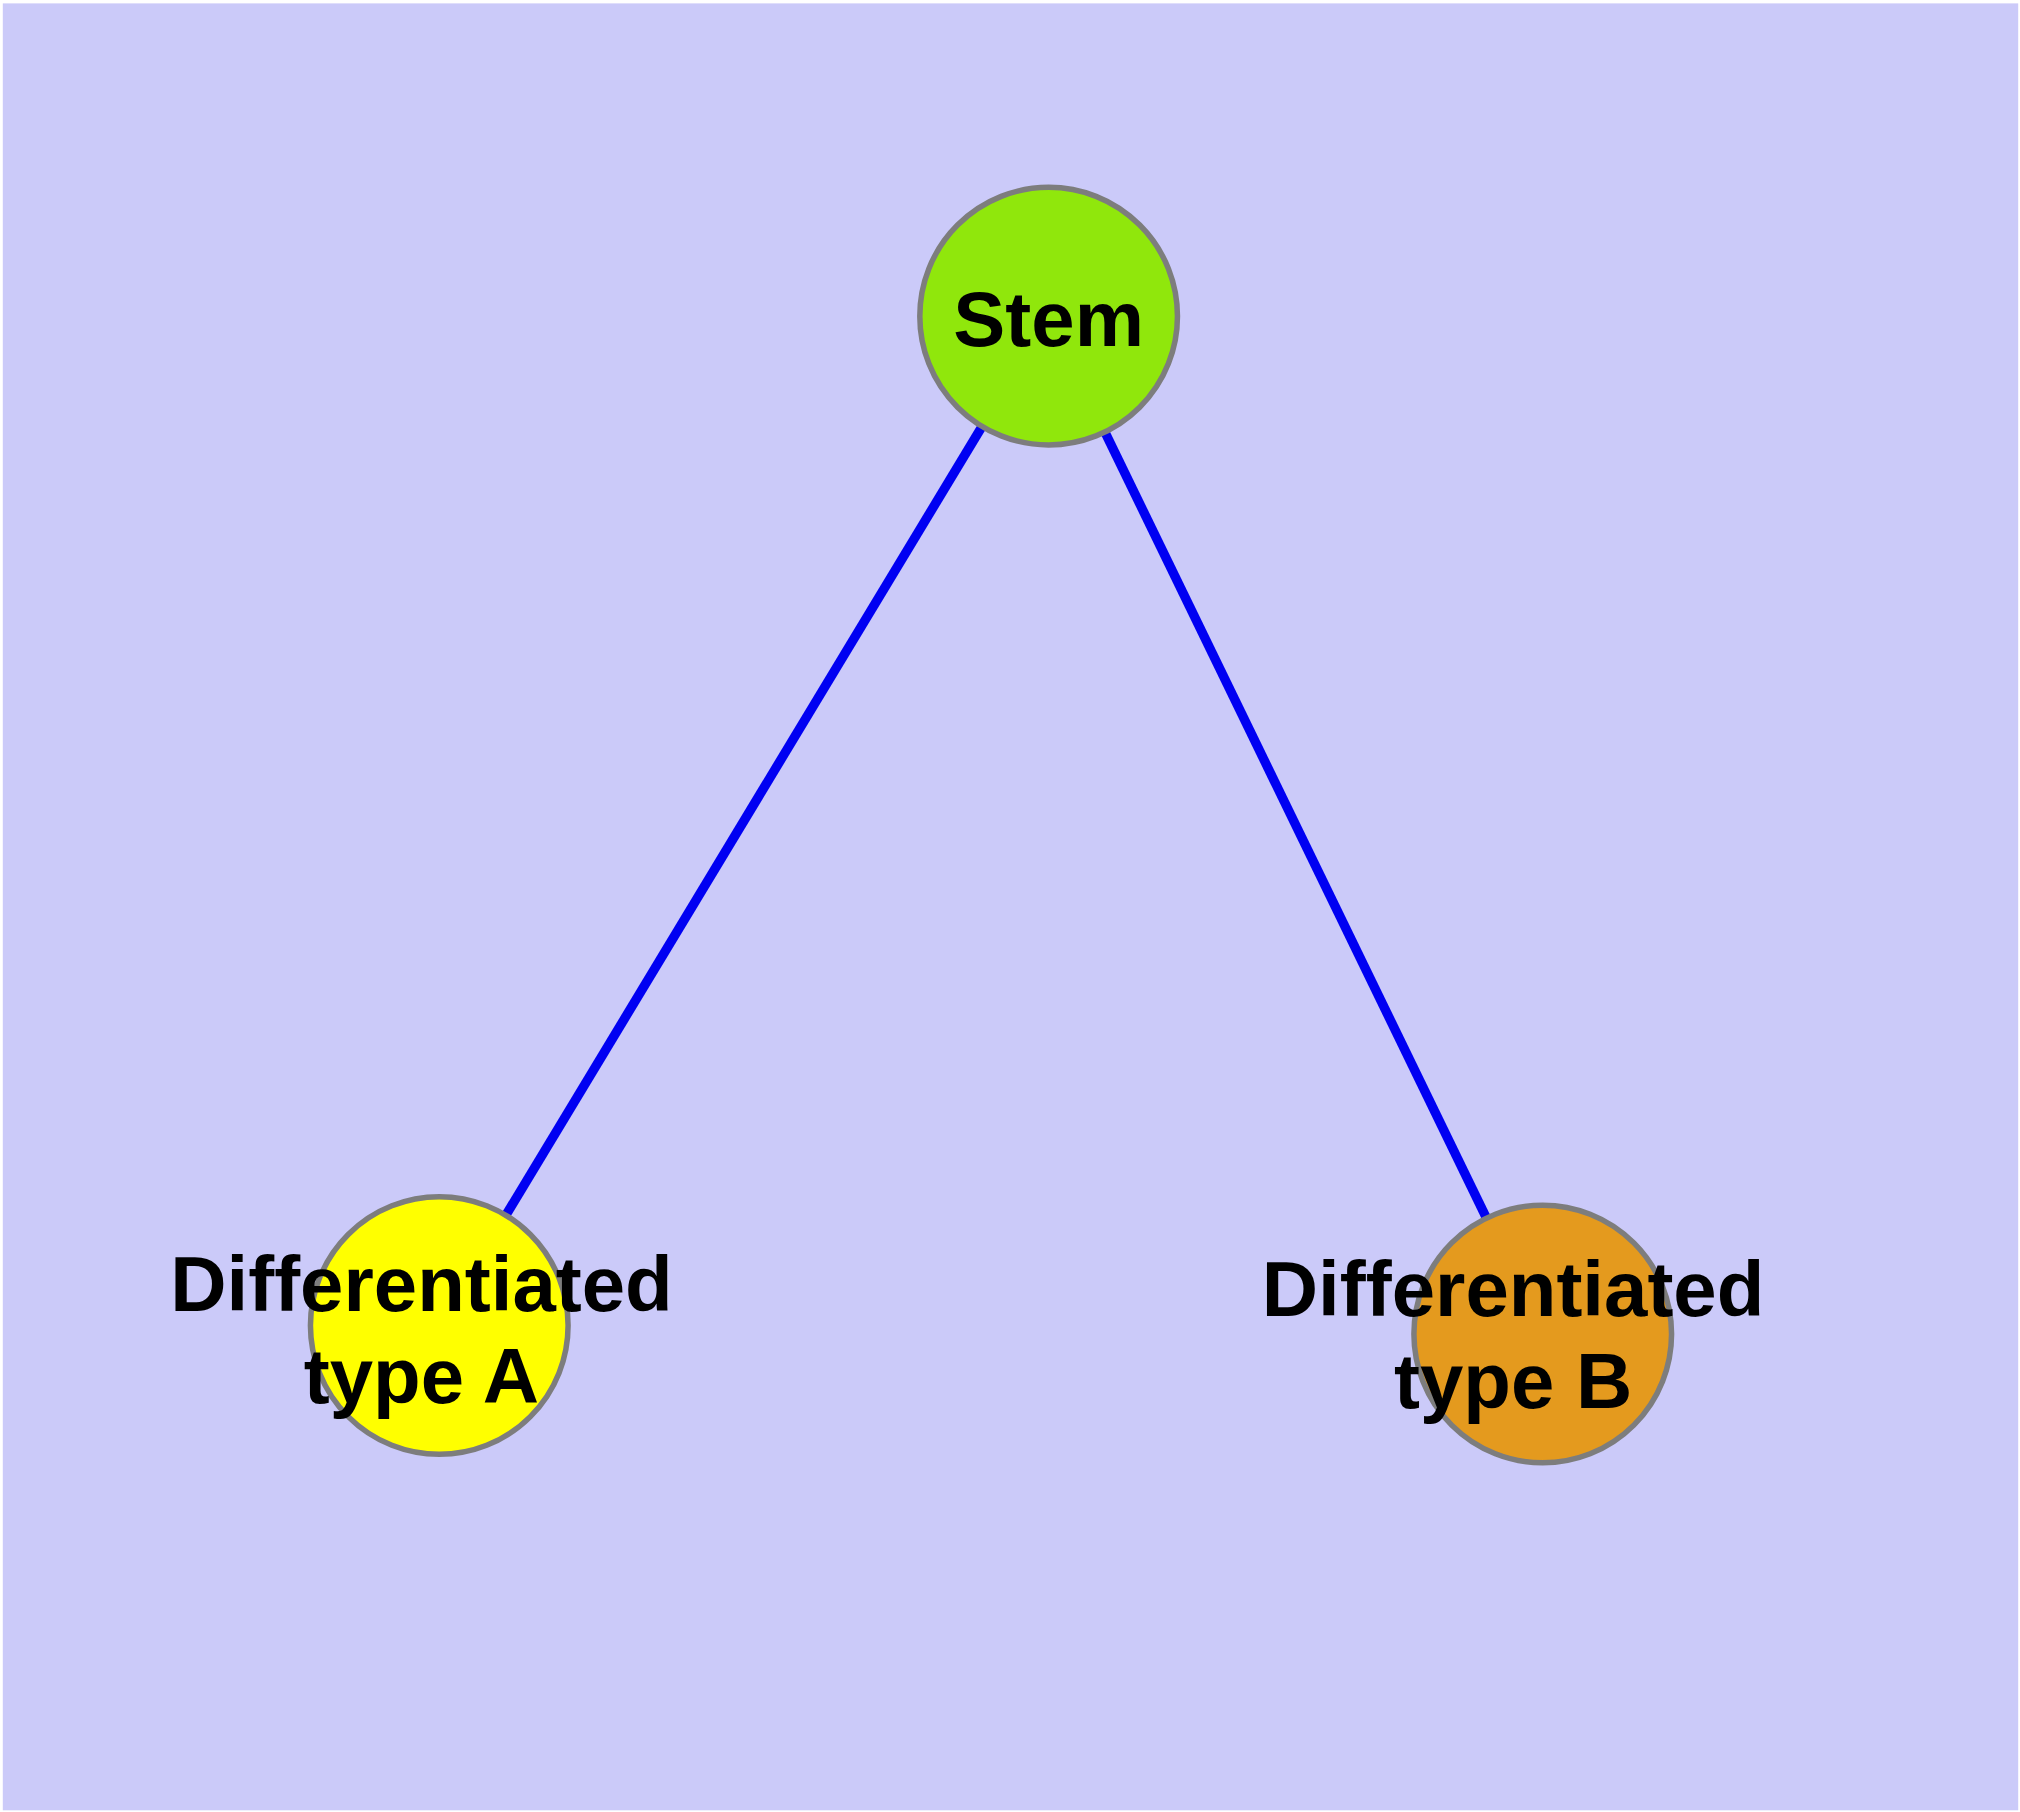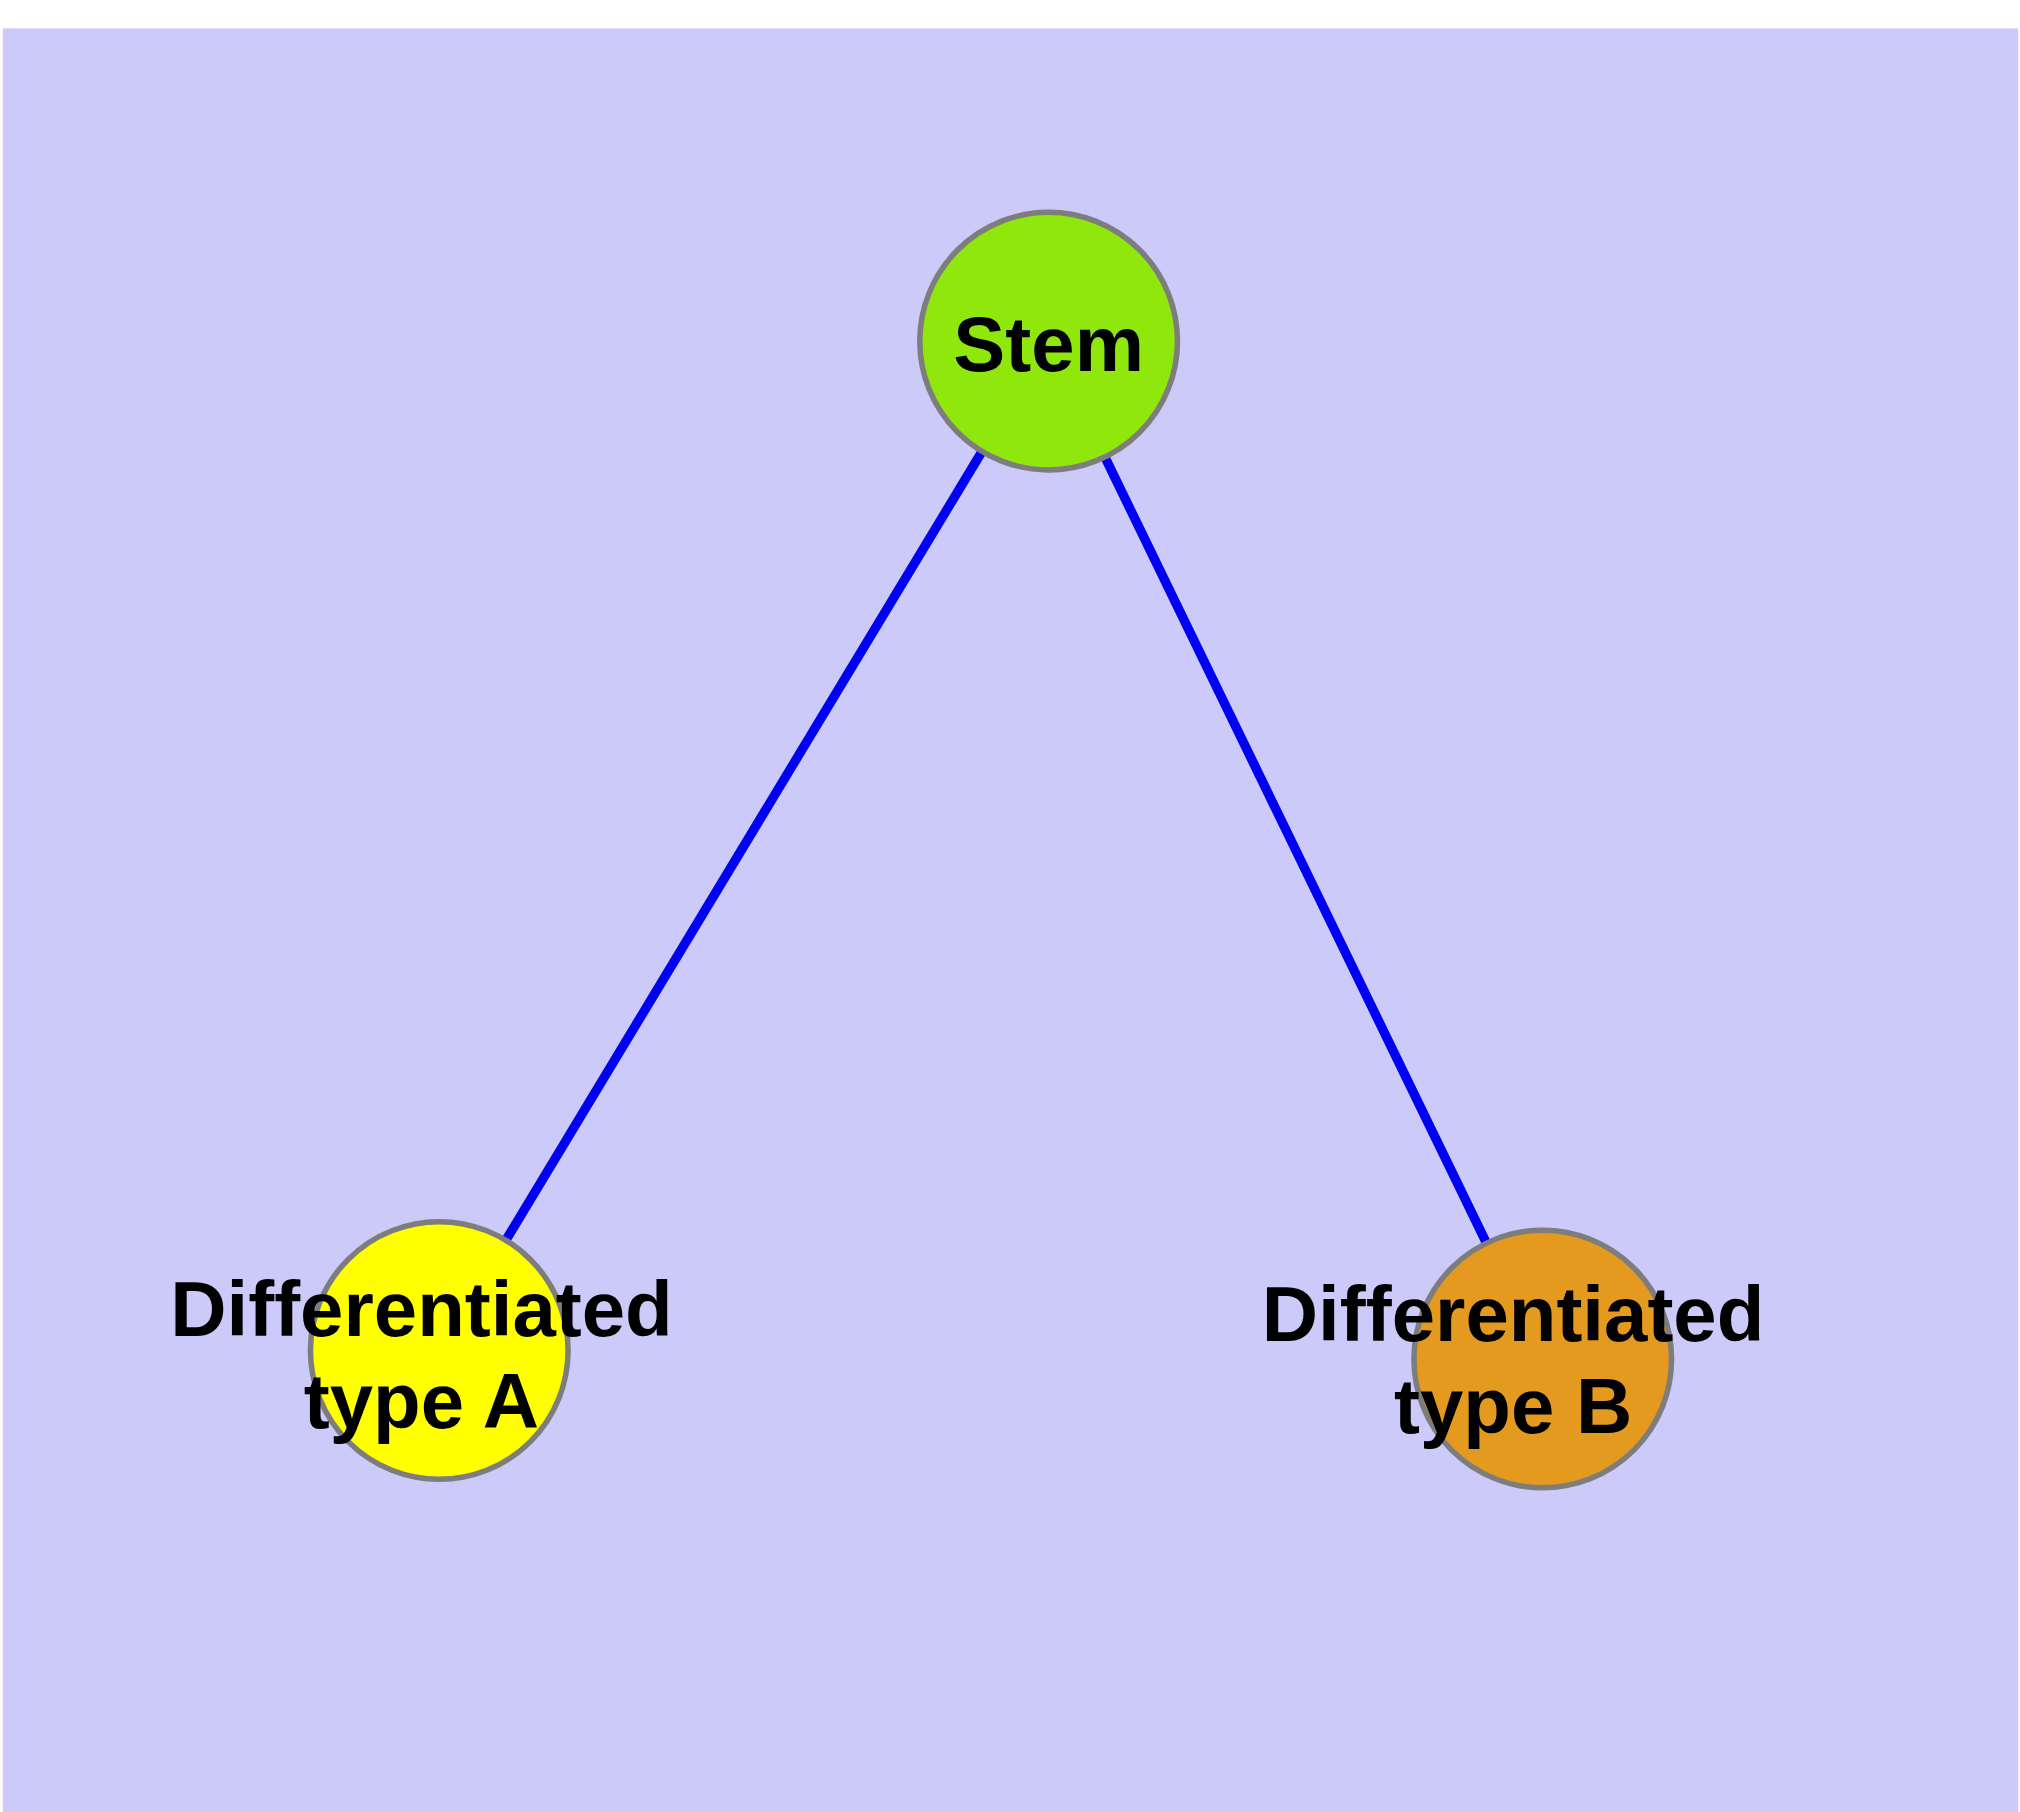--- a/index.html
+++ b/index.html
@@ -7,21 +7,20 @@
     padding: 0;
     background: #ffffff;
     width: 2021px;
     height: 1812px;
     overflow: hidden;
   }
   .canvas-wrap {
     position: relative;
     width: 2021px;
     height: 1392px;
-    margin-top: 25px;
   }
   svg.diagram {
     display: block;
     width: 2021px;
     height: 1812px;
   }
   svg.diagram text {
     font-family: "Liberation Sans", "DejaVu Sans", sans-serif;
     font-weight: bold;
     font-size: 92px;

